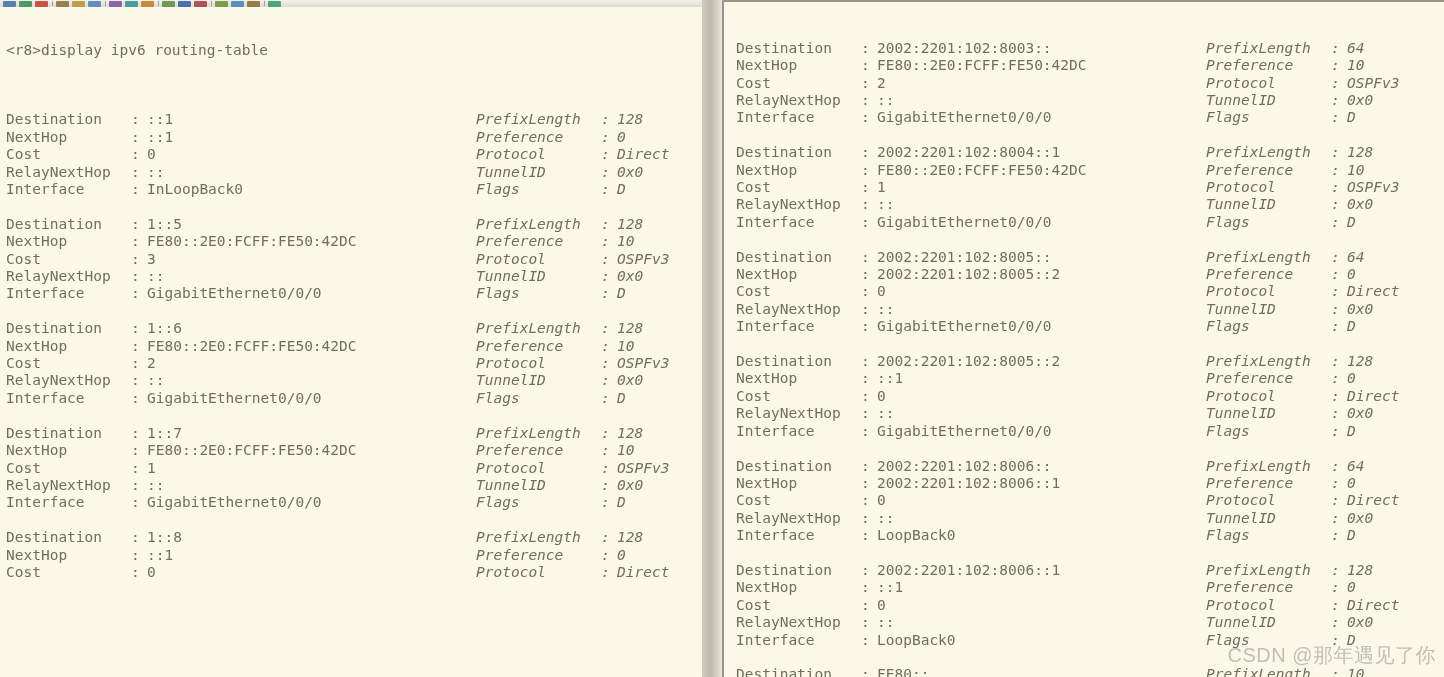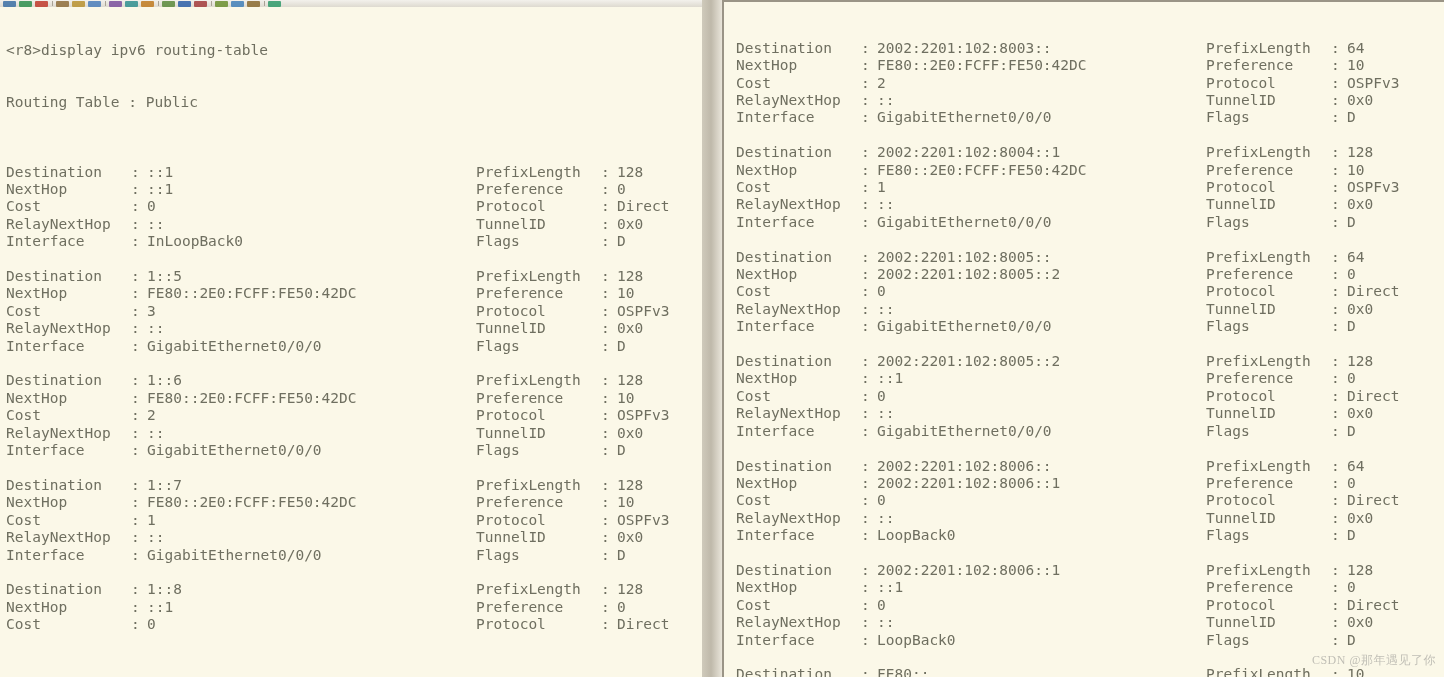--- a/index.html
+++ b/index.html
@@ -45,30 +45,30 @@
   
   #window-gutter{
     position:absolute;left:702px;top:0;width:20px;height:677px;
     background:linear-gradient(to right,#cfcabb,#bfb9aa 45%,#e9e5da);
   }
 
   .block{position:relative;}
   .blk-gap{height:17.4px;}
   .row{display:flex;}
   .col-left{width:470px;flex:none;display:flex;}
-  .col-right{display:flex;}
+  .col-right{display:flex;font-style:italic;}
   .fld{width:125px;flex:none;}
   .colon{width:16px;flex:none;}
   .val{flex:none;}
   .hdr{display:block;}
 
   #watermark{
     position:absolute;right:8px;bottom:8px;
-    font-family:Liberation Serif, serif;
-    font-size:12px;color:rgba(120,120,120,.45);
+    font-family:Liberation Sans, sans-serif;
+    font-size:20px;color:rgba(120,120,120,.45);
     letter-spacing:.5px;white-space:nowrap;pointer-events:none;
     user-select:none;
   }
 </style>
 </head>
 <body>
 
 <div id="toolbar-strip">
     <span class="tb-ico" style="background: rgb(59, 110, 165);"></span>
     <span class="tb-ico" style="background: rgb(47, 143, 78);"></span>
@@ -88,21 +88,20 @@
     <span class="tb-sep"></span>
     <span class="tb-ico" style="background: rgb(107, 143, 47);"></span>
     <span class="tb-ico" style="background: rgb(63, 127, 184);"></span>
     <span class="tb-ico" style="background: rgb(138, 106, 47);"></span>
     <span class="tb-sep"></span>
     <span class="tb-ico" style="background: rgb(47, 154, 106);"></span>
   </div>
 
 <div class="term" id="term-left">
   <div class="hdr">&lt;r8&gt;display ipv6 routing-table</div>
-  <div class="hdr">Routing Table : Public</div>
   <div id="left-routes"><div class="blk-gap"></div><div class="block"><div class="row"><span class="col-left"><span class="fld">Destination</span><span class="colon">:</span><span class="val">::1</span></span><span class="col-right"><span class="fld">PrefixLength</span><span class="colon">:</span><span class="val">128</span></span></div><div class="row"><span class="col-left"><span class="fld">NextHop</span><span class="colon">:</span><span class="val">::1</span></span><span class="col-right"><span class="fld">Preference</span><span class="colon">:</span><span class="val">0</span></span></div><div class="row"><span class="col-left"><span class="fld">Cost</span><span class="colon">:</span><span class="val">0</span></span><span class="col-right"><span class="fld">Protocol</span><span class="colon">:</span><span class="val">Direct</span></span></div><div class="row"><span class="col-left"><span class="fld">RelayNextHop</span><span class="colon">:</span><span class="val">::</span></span><span class="col-right"><span class="fld">TunnelID</span><span class="colon">:</span><span class="val">0x0</span></span></div><div class="row"><span class="col-left"><span class="fld">Interface</span><span class="colon">:</span><span class="val">InLoopBack0</span></span><span class="col-right"><span class="fld">Flags</span><span class="colon">:</span><span class="val">D</span></span></div></div><div class="blk-gap"></div><div class="block"><div class="row"><span class="col-left"><span class="fld">Destination</span><span class="colon">:</span><span class="val">1::5</span></span><span class="col-right"><span class="fld">PrefixLength</span><span class="colon">:</span><span class="val">128</span></span></div><div class="row"><span class="col-left"><span class="fld">NextHop</span><span class="colon">:</span><span class="val">FE80::2E0:FCFF:FE50:42DC</span></span><span class="col-right"><span class="fld">Preference</span><span class="colon">:</span><span class="val">10</span></span></div><div class="row"><span class="col-left"><span class="fld">Cost</span><span class="colon">:</span><span class="val">3</span></span><span class="col-right"><span class="fld">Protocol</span><span class="colon">:</span><span class="val">OSPFv3</span></span></div><div class="row"><span class="col-left"><span class="fld">RelayNextHop</span><span class="colon">:</span><span class="val">::</span></span><span class="col-right"><span class="fld">TunnelID</span><span class="colon">:</span><span class="val">0x0</span></span></div><div class="row"><span class="col-left"><span class="fld">Interface</span><span class="colon">:</span><span class="val">GigabitEthernet0/0/0</span></span><span class="col-right"><span class="fld">Flags</span><span class="colon">:</span><span class="val">D</span></span></div></div><div class="blk-gap"></div><div class="block"><div class="row"><span class="col-left"><span class="fld">Destination</span><span class="colon">:</span><span class="val">1::6</span></span><span class="col-right"><span class="fld">PrefixLength</span><span class="colon">:</span><span class="val">128</span></span></div><div class="row"><span class="col-left"><span class="fld">NextHop</span><span class="colon">:</span><span class="val">FE80::2E0:FCFF:FE50:42DC</span></span><span class="col-right"><span class="fld">Preference</span><span class="colon">:</span><span class="val">10</span></span></div><div class="row"><span class="col-left"><span class="fld">Cost</span><span class="colon">:</span><span class="val">2</span></span><span class="col-right"><span class="fld">Protocol</span><span class="colon">:</span><span class="val">OSPFv3</span></span></div><div class="row"><span class="col-left"><span class="fld">RelayNextHop</span><span class="colon">:</span><span class="val">::</span></span><span class="col-right"><span class="fld">TunnelID</span><span class="colon">:</span><span class="val">0x0</span></span></div><div class="row"><span class="col-left"><span class="fld">Interface</span><span class="colon">:</span><span class="val">GigabitEthernet0/0/0</span></span><span class="col-right"><span class="fld">Flags</span><span class="colon">:</span><span class="val">D</span></span></div></div><div class="blk-gap"></div><div class="block"><div class="row"><span class="col-left"><span class="fld">Destination</span><span class="colon">:</span><span class="val">1::7</span></span><span class="col-right"><span class="fld">PrefixLength</span><span class="colon">:</span><span class="val">128</span></span></div><div class="row"><span class="col-left"><span class="fld">NextHop</span><span class="colon">:</span><span class="val">FE80::2E0:FCFF:FE50:42DC</span></span><span class="col-right"><span class="fld">Preference</span><span class="colon">:</span><span class="val">10</span></span></div><div class="row"><span class="col-left"><span class="fld">Cost</span><span class="colon">:</span><span class="val">1</span></span><span class="col-right"><span class="fld">Protocol</span><span class="colon">:</span><span class="val">OSPFv3</span></span></div><div class="row"><span class="col-left"><span class="fld">RelayNextHop</span><span class="colon">:</span><span class="val">::</span></span><span class="col-right"><span class="fld">TunnelID</span><span class="colon">:</span><span class="val">0x0</span></span></div><div class="row"><span class="col-left"><span class="fld">Interface</span><span class="colon">:</span><span class="val">GigabitEthernet0/0/0</span></span><span class="col-right"><span class="fld">Flags</span><span class="colon">:</span><span class="val">D</span></span></div></div><div class="blk-gap"></div><div class="block"><div class="row"><span class="col-left"><span class="fld">Destination</span><span class="colon">:</span><span class="val">1::8</span></span><span class="col-right"><span class="fld">PrefixLength</span><span class="colon">:</span><span class="val">128</span></span></div><div class="row"><span class="col-left"><span class="fld">NextHop</span><span class="colon">:</span><span class="val">::1</span></span><span class="col-right"><span class="fld">Preference</span><span class="colon">:</span><span class="val">0</span></span></div><div class="row"><span class="col-left"><span class="fld">Cost</span><span class="colon">:</span><span class="val">0</span></span><span class="col-right"><span class="fld">Protocol</span><span class="colon">:</span><span class="val">Direct</span></span></div></div></div>
 </div>
 
 <div id="window-gutter"></div>
 
 <div class="term" id="term-right">
   <div id="right-routes"><div class="block"><div class="row"><span class="col-left"><span class="fld">Destination</span><span class="colon">:</span><span class="val">2002:2201:102:8003::</span></span><span class="col-right"><span class="fld">PrefixLength</span><span class="colon">:</span><span class="val">64</span></span></div><div class="row"><span class="col-left"><span class="fld">NextHop</span><span class="colon">:</span><span class="val">FE80::2E0:FCFF:FE50:42DC</span></span><span class="col-right"><span class="fld">Preference</span><span class="colon">:</span><span class="val">10</span></span></div><div class="row"><span class="col-left"><span class="fld">Cost</span><span class="colon">:</span><span class="val">2</span></span><span class="col-right"><span class="fld">Protocol</span><span class="colon">:</span><span class="val">OSPFv3</span></span></div><div class="row"><span class="col-left"><span class="fld">RelayNextHop</span><span class="colon">:</span><span class="val">::</span></span><span class="col-right"><span class="fld">TunnelID</span><span class="colon">:</span><span class="val">0x0</span></span></div><div class="row"><span class="col-left"><span class="fld">Interface</span><span class="colon">:</span><span class="val">GigabitEthernet0/0/0</span></span><span class="col-right"><span class="fld">Flags</span><span class="colon">:</span><span class="val">D</span></span></div></div><div class="blk-gap"></div><div class="block"><div class="row"><span class="col-left"><span class="fld">Destination</span><span class="colon">:</span><span class="val">2002:2201:102:8004::1</span></span><span class="col-right"><span class="fld">PrefixLength</span><span class="colon">:</span><span class="val">128</span></span></div><div class="row"><span class="col-left"><span class="fld">NextHop</span><span class="colon">:</span><span class="val">FE80::2E0:FCFF:FE50:42DC</span></span><span class="col-right"><span class="fld">Preference</span><span class="colon">:</span><span class="val">10</span></span></div><div class="row"><span class="col-left"><span class="fld">Cost</span><span class="colon">:</span><span class="val">1</span></span><span class="col-right"><span class="fld">Protocol</span><span class="colon">:</span><span class="val">OSPFv3</span></span></div><div class="row"><span class="col-left"><span class="fld">RelayNextHop</span><span class="colon">:</span><span class="val">::</span></span><span class="col-right"><span class="fld">TunnelID</span><span class="colon">:</span><span class="val">0x0</span></span></div><div class="row"><span class="col-left"><span class="fld">Interface</span><span class="colon">:</span><span class="val">GigabitEthernet0/0/0</span></span><span class="col-right"><span class="fld">Flags</span><span class="colon">:</span><span class="val">D</span></span></div></div><div class="blk-gap"></div><div class="block"><div class="row"><span class="col-left"><span class="fld">Destination</span><span class="colon">:</span><span class="val">2002:2201:102:8005::</span></span><span class="col-right"><span class="fld">PrefixLength</span><span class="colon">:</span><span class="val">64</span></span></div><div class="row"><span class="col-left"><span class="fld">NextHop</span><span class="colon">:</span><span class="val">2002:2201:102:8005::2</span></span><span class="col-right"><span class="fld">Preference</span><span class="colon">:</span><span class="val">0</span></span></div><div class="row"><span class="col-left"><span class="fld">Cost</span><span class="colon">:</span><span class="val">0</span></span><span class="col-right"><span class="fld">Protocol</span><span class="colon">:</span><span class="val">Direct</span></span></div><div class="row"><span class="col-left"><span class="fld">RelayNextHop</span><span class="colon">:</span><span class="val">::</span></span><span class="col-right"><span class="fld">TunnelID</span><span class="colon">:</span><span class="val">0x0</span></span></div><div class="row"><span class="col-left"><span class="fld">Interface</span><span class="colon">:</span><span class="val">GigabitEthernet0/0/0</span></span><span class="col-right"><span class="fld">Flags</span><span class="colon">:</span><span class="val">D</span></span></div></div><div class="blk-gap"></div><div class="block"><div class="row"><span class="col-left"><span class="fld">Destination</span><span class="colon">:</span><span class="val">2002:2201:102:8005::2</span></span><span class="col-right"><span class="fld">PrefixLength</span><span class="colon">:</span><span class="val">128</span></span></div><div class="row"><span class="col-left"><span class="fld">NextHop</span><span class="colon">:</span><span class="val">::1</span></span><span class="col-right"><span class="fld">Preference</span><span class="colon">:</span><span class="val">0</span></span></div><div class="row"><span class="col-left"><span class="fld">Cost</span><span class="colon">:</span><span class="val">0</span></span><span class="col-right"><span class="fld">Protocol</span><span class="colon">:</span><span class="val">Direct</span></span></div><div class="row"><span class="col-left"><span class="fld">RelayNextHop</span><span class="colon">:</span><span class="val">::</span></span><span class="col-right"><span class="fld">TunnelID</span><span class="colon">:</span><span class="val">0x0</span></span></div><div class="row"><span class="col-left"><span class="fld">Interface</span><span class="colon">:</span><span class="val">GigabitEthernet0/0/0</span></span><span class="col-right"><span class="fld">Flags</span><span class="colon">:</span><span class="val">D</span></span></div></div><div class="blk-gap"></div><div class="block"><div class="row"><span class="col-left"><span class="fld">Destination</span><span class="colon">:</span><span class="val">2002:2201:102:8006::</span></span><span class="col-right"><span class="fld">PrefixLength</span><span class="colon">:</span><span class="val">64</span></span></div><div class="row"><span class="col-left"><span class="fld">NextHop</span><span class="colon">:</span><span class="val">2002:2201:102:8006::1</span></span><span class="col-right"><span class="fld">Preference</span><span class="colon">:</span><span class="val">0</span></span></div><div class="row"><span class="col-left"><span class="fld">Cost</span><span class="colon">:</span><span class="val">0</span></span><span class="col-right"><span class="fld">Protocol</span><span class="colon">:</span><span class="val">Direct</span></span></div><div class="row"><span class="col-left"><span class="fld">RelayNextHop</span><span class="colon">:</span><span class="val">::</span></span><span class="col-right"><span class="fld">TunnelID</span><span class="colon">:</span><span class="val">0x0</span></span></div><div class="row"><span class="col-left"><span class="fld">Interface</span><span class="colon">:</span><span class="val">LoopBack0</span></span><span class="col-right"><span class="fld">Flags</span><span class="colon">:</span><span class="val">D</span></span></div></div><div class="blk-gap"></div><div class="block"><div class="row"><span class="col-left"><span class="fld">Destination</span><span class="colon">:</span><span class="val">2002:2201:102:8006::1</span></span><span class="col-right"><span class="fld">PrefixLength</span><span class="colon">:</span><span class="val">128</span></span></div><div class="row"><span class="col-left"><span class="fld">NextHop</span><span class="colon">:</span><span class="val">::1</span></span><span class="col-right"><span class="fld">Preference</span><span class="colon">:</span><span class="val">0</span></span></div><div class="row"><span class="col-left"><span class="fld">Cost</span><span class="colon">:</span><span class="val">0</span></span><span class="col-right"><span class="fld">Protocol</span><span class="colon">:</span><span class="val">Direct</span></span></div><div class="row"><span class="col-left"><span class="fld">RelayNextHop</span><span class="colon">:</span><span class="val">::</span></span><span class="col-right"><span class="fld">TunnelID</span><span class="colon">:</span><span class="val">0x0</span></span></div><div class="row"><span class="col-left"><span class="fld">Interface</span><span class="colon">:</span><span class="val">LoopBack0</span></span><span class="col-right"><span class="fld">Flags</span><span class="colon">:</span><span class="val">D</span></span></div></div><div class="blk-gap"></div><div class="block"><div class="row"><span class="col-left"><span class="fld">Destination</span><span class="colon">:</span><span class="val">FE80::</span></span><span class="col-right"><span class="fld">PrefixLength</span><span class="colon">:</span><span class="val">10</span></span></div></div></div>
 </div>
 
 <div id="watermark">CSDN @那年遇见了你</div>

